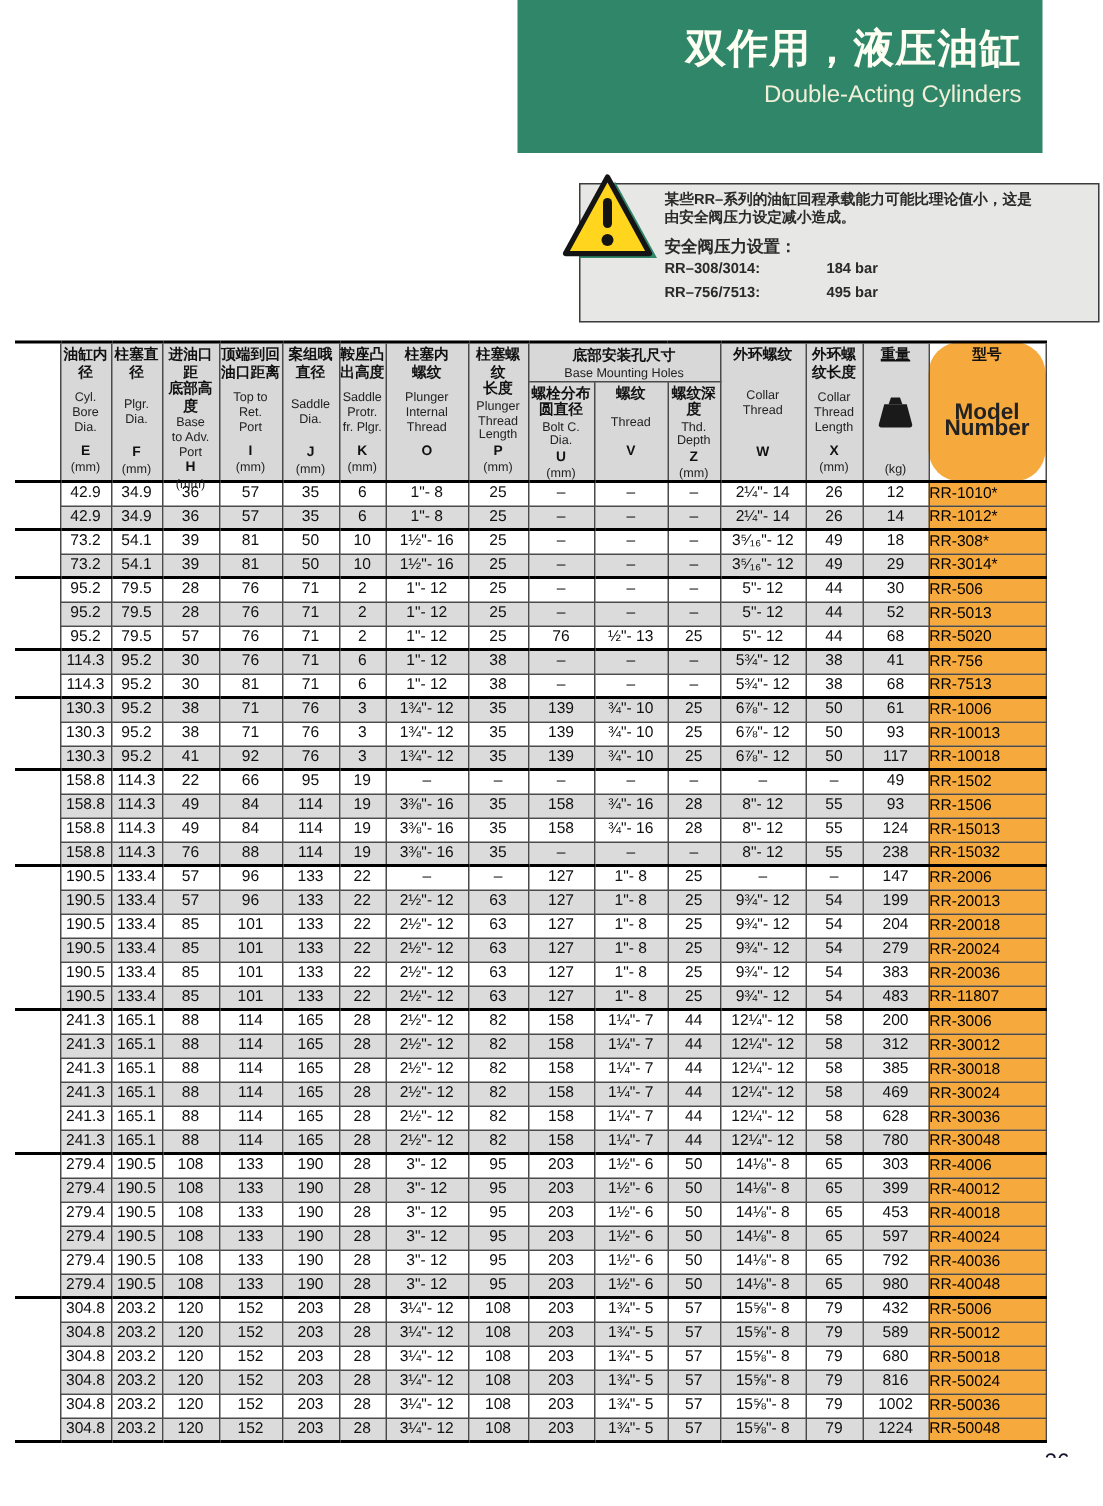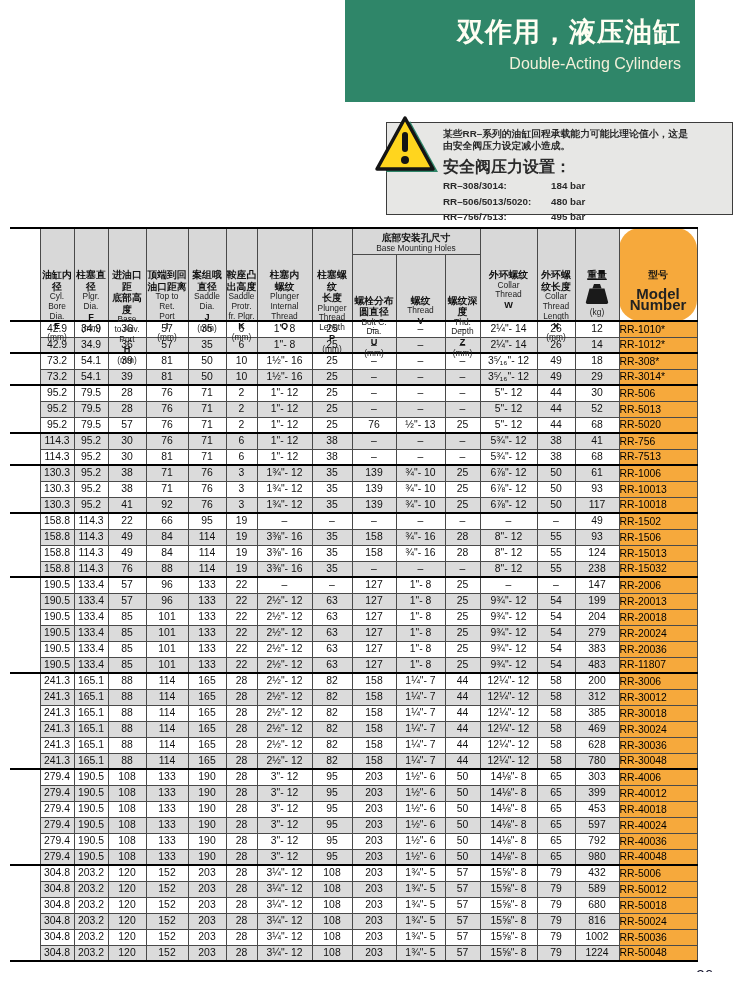--- a/index.html
+++ b/index.html
@@ -19,40 +19,40 @@
   .banner .en { font-size:16px; color:#F2EFD9; line-height:26px; margin-top:3px; }
 
   
   .warnbox {
     position:absolute; left:386px; top:122px; width:347px; height:93px;
     background:#E7E7E5; border:1px solid #3c3c3c; box-sizing:border-box;
   }
   .warn-tri { position:absolute; left:-13px; top:-8px; width:66px; height:62px; }
   .warn-text { margin-left:56px; padding:5px 6px 0 0; color:#2a2a2a; }
   .warn-text .wl { font-size:9.8px; font-weight:bold; line-height:12px; }
-  .warn-text .wsub { font-size:16px; font-weight:bold; margin-top:5px; }
+  .warn-text .wsub { font-size:11px; font-weight:bold; margin-top:5px; }
   .wset { display:flex; font-size:9.8px; font-weight:bold; line-height:14.5px; margin-top:1px; }
   .wset .wlabel { width:108px; }
 
   
   table.spec {
     position:absolute; left:10px; top:227px;
     border-collapse:collapse; table-layout:fixed;
     font-family:"Liberation Sans","DejaVu Sans",sans-serif;
   }
   table.spec th, table.spec td { box-sizing:border-box; padding:0; }
   
   th.hc {
     background:var(--hdr,#D8D8D8); border:1px solid var(--bd,#4a4a4a);
     border-top:2px solid #000; font-weight:normal; vertical-align:top;
   }
   tr.h2 th.hc { border-top:1px solid var(--bd,#4a4a4a); }
   .hwrap { display:flex; flex-direction:column; justify-content:space-between; align-items:center; }
   .full .hwrap { height:89px; } .sub .hwrap { height:63px; }
-  .hzh { font-size:9.8px; font-weight:bold; color:#111; line-height:11.5px; padding-top:2px; text-align:center;margin-top:38px; }
+  .hzh { font-size:9.8px; font-weight:bold; color:#111; line-height:11.5px; padding-top:2px; text-align:center; }
   .hen { font-size:8.4px; color:#222; line-height:9.8px; text-align:center; }
   .hbot { text-align:center; padding-bottom:1px; }
   .hletter { font-size:9.2px; font-weight:bold; color:#111; line-height:11px; }
   .hunit { font-size:8.4px; color:#222; line-height:10.5px; min-height:10.5px; }
   th.gt { background:var(--hdr,#D8D8D8); border:1px solid var(--bd,#4a4a4a); border-top:2px solid #000; font-weight:normal; }
   .gt-zh { font-size:9.8px; font-weight:bold; color:#111; line-height:11px; padding-top:2px; text-align:center; }
   .gt-en { font-size:8.4px; color:#222; line-height:10px; text-align:center; }
   th.model-h { background:var(--orange,#F6A93C);border-radius:21px; }
   .model-en { font-size:15px; font-weight:bold; color:#222; line-height:11px; text-align:center; }
   .wicon { display:block; margin:0 auto; }
@@ -98,24 +98,20 @@
       </svg>
     </span>
     <div class="warn-text">
       <div class="wl">某些RR–系列的油缸回程承载能力可能比理论值小，这是</div>
       <div class="wl">由安全阀压力设定减小造成。</div>
       <div class="wsub">安全阀压力设置：</div>
       <div id="wset-list">
           <div class="wset">
             <span class="wlabel">RR–308/3014:</span>
             <span>184 bar</span>
-          </div>
-          <div class="wset">
-            <span class="wlabel">RR–506/5013/5020:</span>
-            <span>480 bar</span>
           </div>
           <div class="wset">
             <span class="wlabel">RR–756/7513:</span>
             <span>495 bar</span>
           </div>
         </div>
     </div>
   </div>
 
   <table class="spec" id="spec-table">

